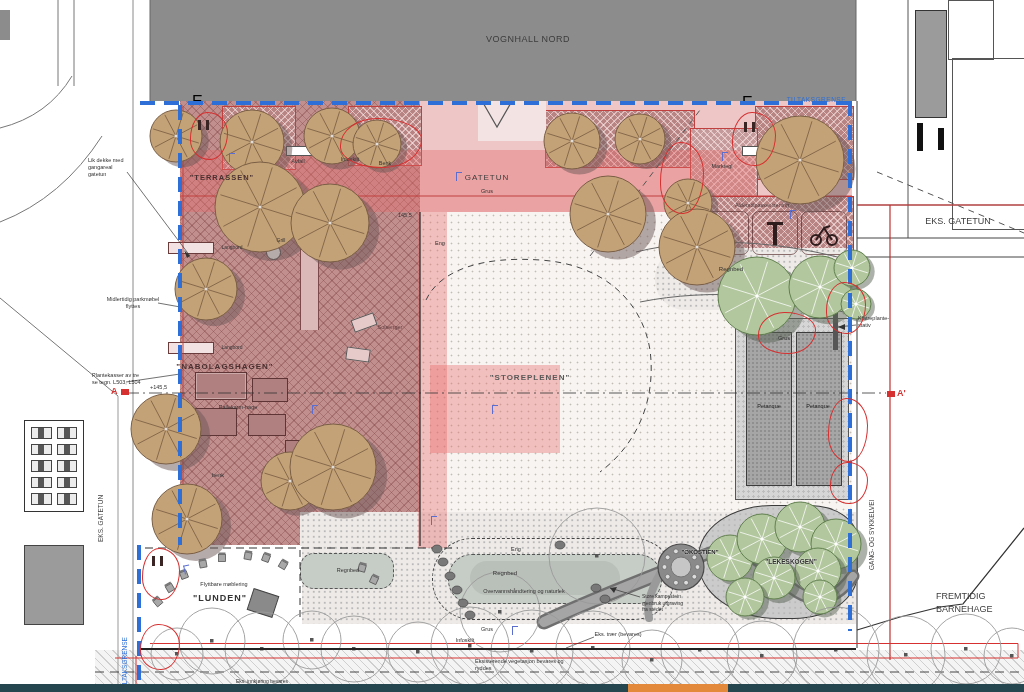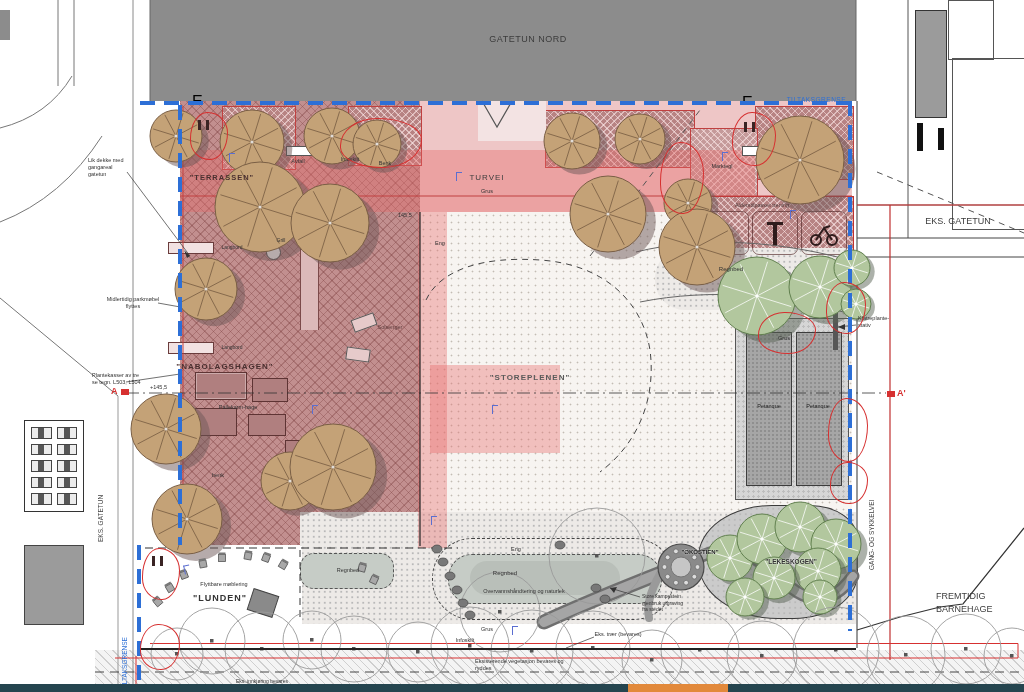--- a/index.html
+++ b/index.html
@@ -38,21 +38,21 @@
   .win{background:linear-gradient(90deg,#ececec 0 34%,#565656 34% 64%,#ececec 64% 100%);border:1px solid #454545;}
   #plan-svg{position:absolute;left:0;top:0;z-index:4;pointer-events:none;}
   .z2{z-index:2}.z3{z-index:3}
 </style>
 </head>
 <body>
 
 <div id="stage">
 
   <div class="abs gray" style="left:150px;top:0;width:706px;height:101px;"></div>
-  <div class="lb c" style="left:528px;top:39px;font-size:9px;color:#3c3c3c;letter-spacing:.5px;">GATETUN NORD</div>
+  <div class="lb c" style="left:528px;top:39px;font-size:9px;color:#3c3c3c;letter-spacing:.5px;">VOGNHALL NORD</div>
   <div class="abs gray" style="left:0;top:10px;width:10px;height:30px;"></div>
 
   <div class="abs" style="left:915px;top:10px;width:30px;height:106px;background:#9b9b9b;border:1px solid #333;z-index:2;"></div>
   <div class="abs" style="left:948px;top:0;width:44px;height:58px;border:1px solid #555;z-index:2;"></div>
   <div class="abs" style="left:952px;top:58px;width:72px;height:170px;border:1px solid #555;z-index:2;"></div>
   <div class="abs" style="left:917px;top:123px;width:6px;height:28px;background:#111;z-index:2;"></div>
   <div class="abs" style="left:938px;top:128px;width:6px;height:22px;background:#111;z-index:2;"></div>
 
   <div id="winbox" class="abs" style="left:24px;top:420px;width:60px;height:92px;border:1.3px solid #333;background:#fff;z-index:2;">
       <div class="win"></div>
@@ -724,21 +724,21 @@
           <rect x="-3.5" y="-5.5" width="7" height="2" fill="#777"></rect>
         </g>
         <g transform="translate(374,580) rotate(25)">
           <rect x="-3.5" y="-3.5" width="7" height="7" fill="#a8a8a8" stroke="#555" stroke-width="0.8"></rect>
           <rect x="-3.5" y="-5.5" width="7" height="2" fill="#777"></rect>
         </g>
       </g>
   </svg>
 
   <div class="lb c areaname" style="left:222px;top:177px;font-size:7.5px;color:#4a3030;">"TERRASSEN"</div>
-  <div class="lb c" style="left:487px;top:177px;font-size:8px;letter-spacing:1px;color:#3c3c3c;">TURVEI</div>
+  <div class="lb c" style="left:487px;top:177px;font-size:8px;letter-spacing:1px;color:#3c3c3c;">GATETUN</div>
   <div class="lb c" style="left:487px;top:191px;font-size:5.5px;">Grus</div>
   <div class="lb c" style="left:298px;top:161px;font-size:5.5px;">Avfall</div>
   <div class="lb c" style="left:350px;top:159px;font-size:5.5px;">Infoskilt</div>
   <div class="lb c" style="left:385px;top:163px;font-size:5.5px;">Benk</div>
   <div class="lb c" style="left:722px;top:166px;font-size:5.5px;">Marktegl</div>
   <div class="lb c" style="left:762px;top:205px;font-size:5.5px;color:#4a3535;">Alderstilpasset trening</div>
   <div class="lb c" style="left:731px;top:269px;font-size:6px;">Regnbed</div>
   <div class="lb c" style="left:784px;top:338px;font-size:5.5px;">Grus</div>
   <div class="lb c" style="left:769px;top:406px;font-size:5.5px;color:#222;">Petanque</div>
   <div class="lb c" style="left:818px;top:406px;font-size:5.5px;color:#222;">Petanque</div>

